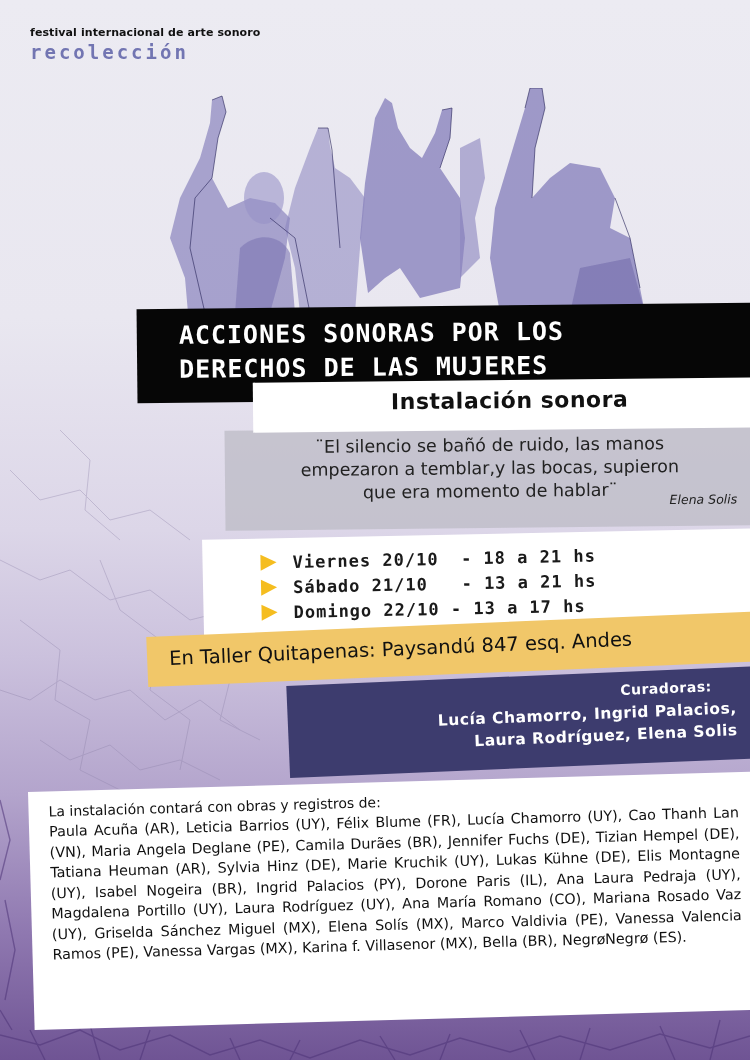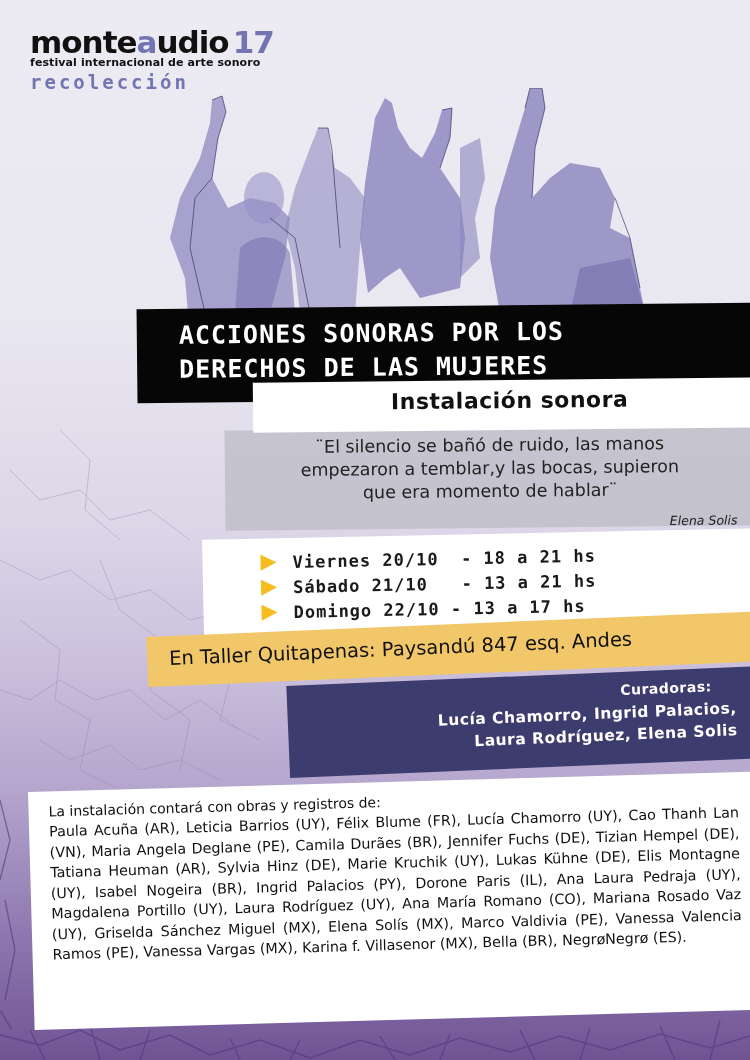--- a/index.html
+++ b/index.html
@@ -20,21 +20,21 @@
 
     .illus { position: absolute; left: 160px; top: 88px; width: 520px; height: 225px; z-index: 1; }
 
     .title-block { position: absolute; left: 137px; top: 306px; width: 620px; height: 94px; background: #060606; transform: rotate(-0.6deg); z-index: 3; }
     .title-block .t { position: absolute; left: 42px; top: 10px; color: #fff; font-family: "DejaVu Sans Mono", monospace; font-weight: bold; font-size: 25px; line-height: 34px; letter-spacing: 1px; }
     .subtitle-block { position: absolute; left: 253px; top: 380px; width: 505px; height: 50px; background: #fff; transform: rotate(-0.6deg); z-index: 4; }
     .subtitle-block .t { position: absolute; left: 138px; top: 8px; font-weight: bold; font-size: 22px; color: #111; letter-spacing: 0.5px; }
 
     .quote-block { position: absolute; left: 225px; top: 428px; width: 530px; height: 100px; background: rgba(190,188,198,0.78); transform: rotate(-0.6deg); z-index: 3; }
     .quote-block .q { position: absolute; left: 10px; top: 6px; width: 510px; text-align: center; font-size: 17.5px; line-height: 23px; color: #222; }
-    .quote-block .author { position: absolute; right: 18px; top: 87px; font-size: 12.5px; font-style: italic; color: #222; }
+    .quote-block .author { position: absolute; right: 18px; top: 66px; font-size: 12.5px; font-style: italic; color: #222; }
 
     .dates-block { position: absolute; left: 203px; top: 534px; width: 560px; height: 96px; background: #fff; transform: rotate(-1.2deg); z-index: 4; }
     .date-row { position: absolute; left: 58px; height: 24px; display: flex; align-items: center; }
     .date-row .arrow { width: 0; height: 0; border-top: 8px solid transparent; border-bottom: 8px solid transparent; border-left: 16px solid #f5bd1f; margin-right: 16px; }
     .date-row .txt { font-family: "DejaVu Sans Mono", monospace; font-weight: bold; font-size: 17px; color: #1a1a1a; letter-spacing: 1px; white-space: pre; }
 
     .venue-block { position: absolute; left: 147px; top: 624px; width: 620px; height: 50px; background: #f1c769; transform: rotate(-2.4deg); z-index: 5; }
     .venue-block .t { position: absolute; left: 22px; top: 11px; font-size: 19.5px; color: #111; }
 
     .cur-block { position: absolute; left: 288px; top: 676px; width: 475px; height: 92px; background: #3d3c6e; transform: rotate(-2.4deg); z-index: 4; }
@@ -61,23 +61,20 @@
   </g>
   <g fill="none" stroke="#4e3478" stroke-width="1.4" opacity="0.55">
     <path d="M0 1035 L40 1045 L80 1030 L120 1050 L170 1035 L210 1055 L260 1040 L310 1058 L360 1040 L410 1055 L460 1038 L510 1052 L560 1036 L610 1050 L660 1034 L710 1048 L750 1036"></path>
     <path d="M30 1030 L45 1060 M90 1025 L100 1060 M150 1030 L140 1060 M230 1038 L240 1060 M300 1040 L290 1060 M380 1036 L395 1060 M450 1034 L440 1060 M520 1030 L535 1060 M590 1028 L580 1060 M660 1026 L675 1060 M720 1020 L710 1060"></path>
     <path d="M0 800 L10 840 L0 880 M5 900 L15 950 L5 1000 M0 1010 L12 1030"></path>
     <path d="M740 780 L748 820 L738 860 M742 880 L750 930 L740 980"></path>
   </g>
 </svg>
 
 <div class="logo">
-  <div class="brand">
-    <span>monte</span><span class="a">a</span><span>udio</span><span class="num">17</span>
-  </div>
   <div class="sub">festival internacional de arte sonoro</div>
   <div class="rec">recolección</div>
 </div>
 
 <svg class="illus" viewBox="0 0 520 225">
   <g fill="#6a63ad" opacity="0.75">
 
     <path d="M28 225 L25 190 L10 150 L20 110 L40 70 L50 35 L52 12 L62 8 L66 24 L58 50 L52 90 L68 120 L90 110 L115 115 L130 130 L125 170 L110 225 Z" opacity="0.7"></path>
     <path d="M80 160 C95 145 120 145 130 165 L135 225 L75 225 Z" fill="#5a52a0" opacity="0.6"></path>
     <ellipse cx="104" cy="110" rx="20" ry="26" fill="#7d76bb" opacity="0.6"></ellipse>

